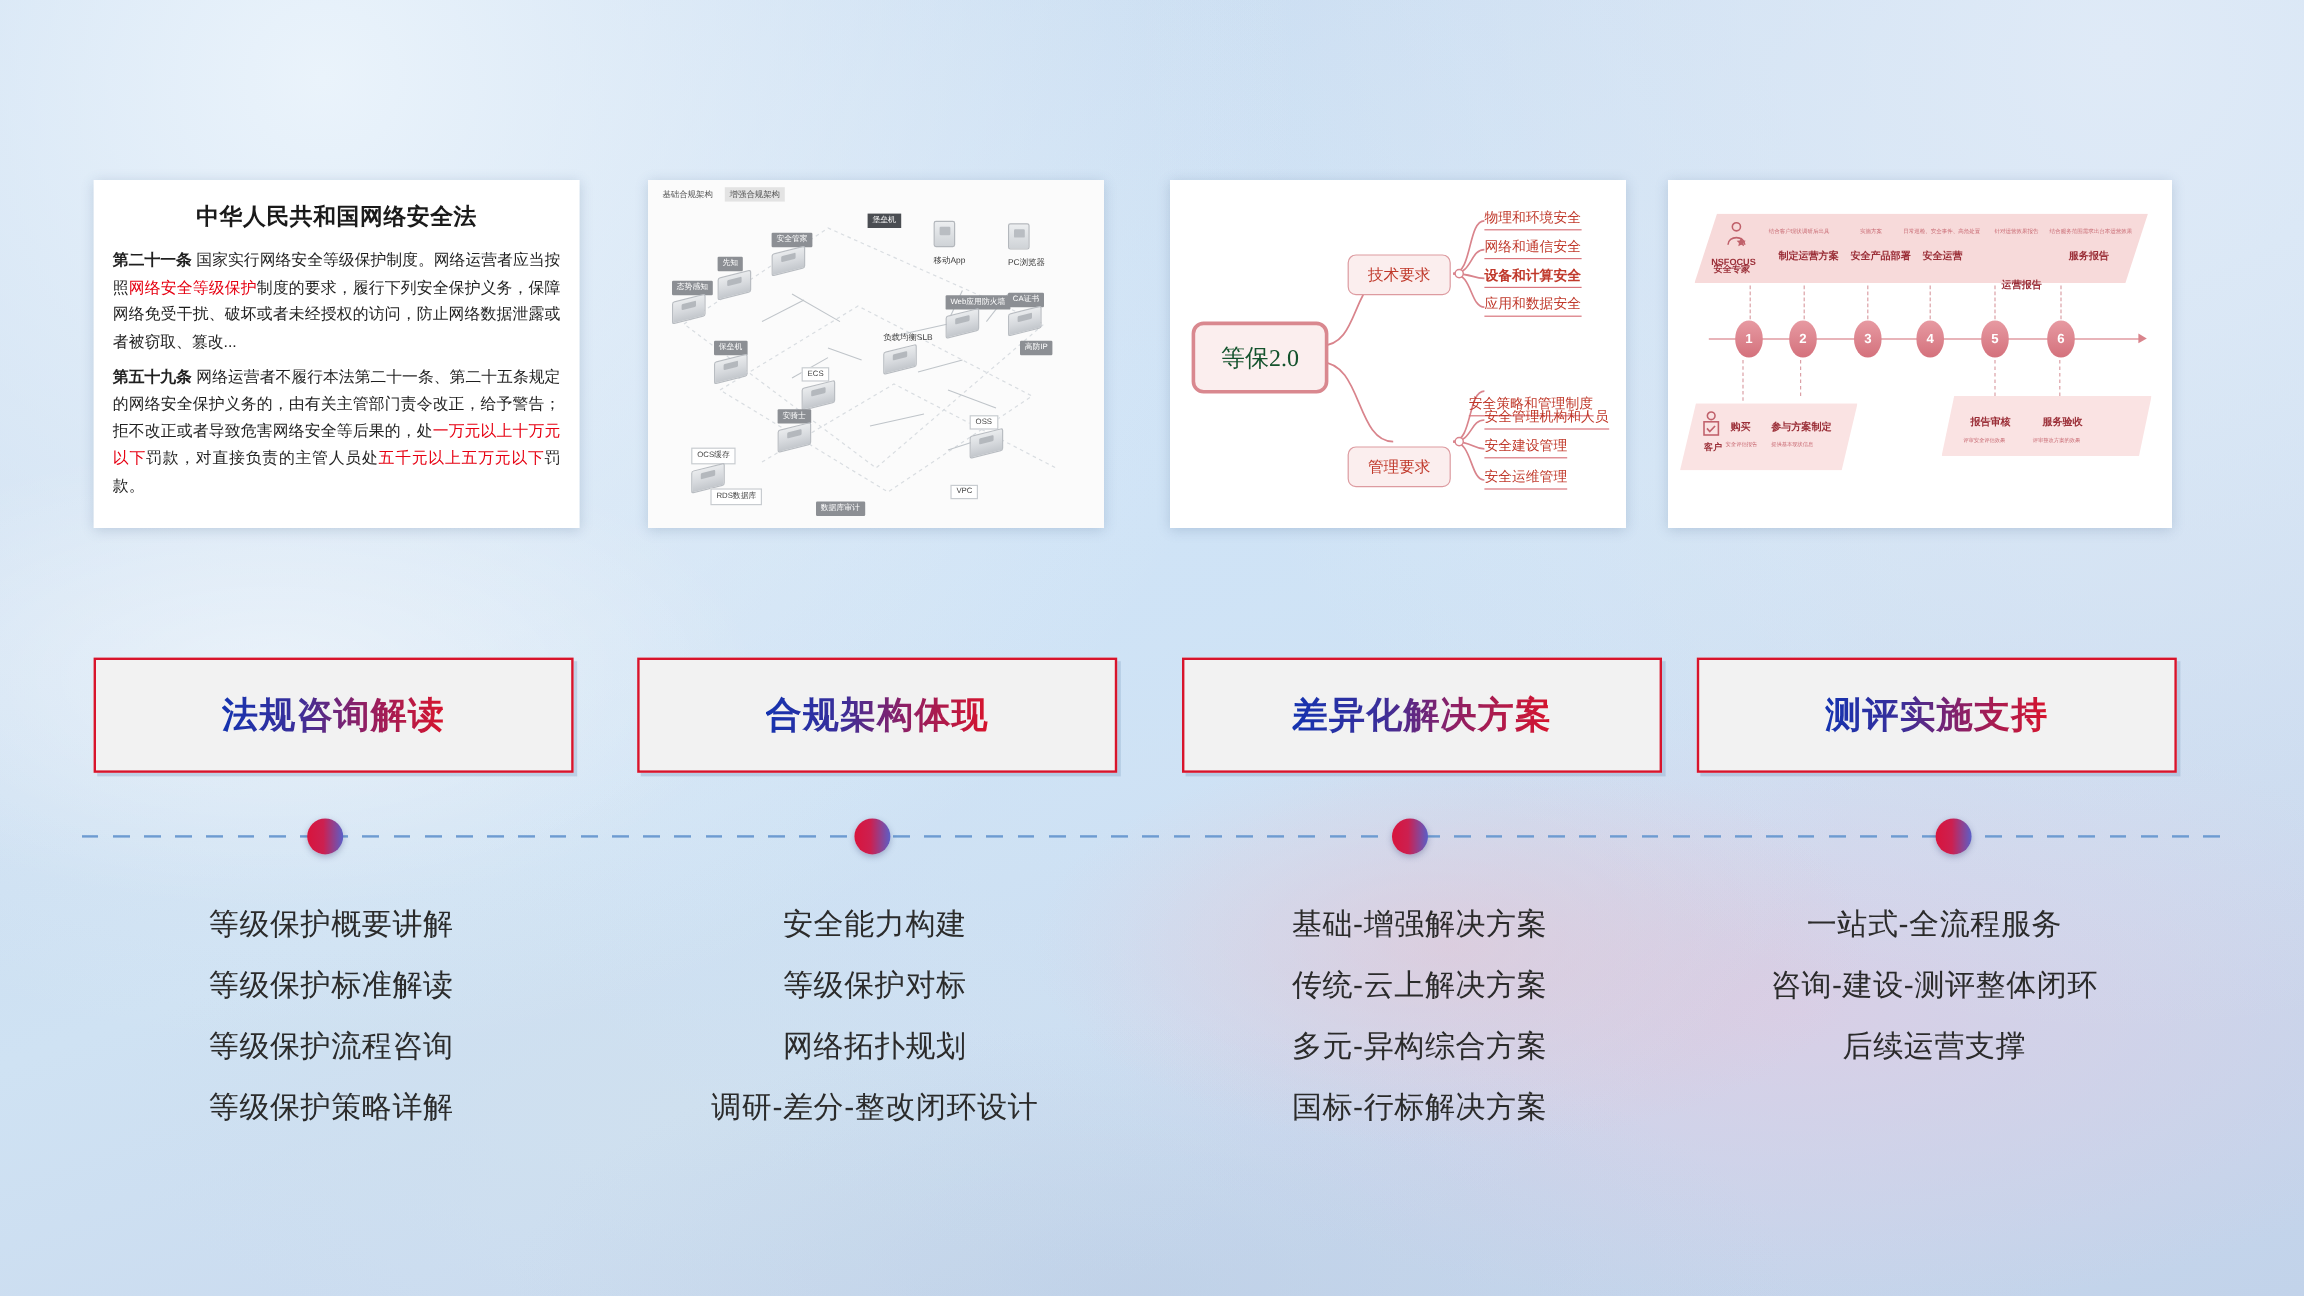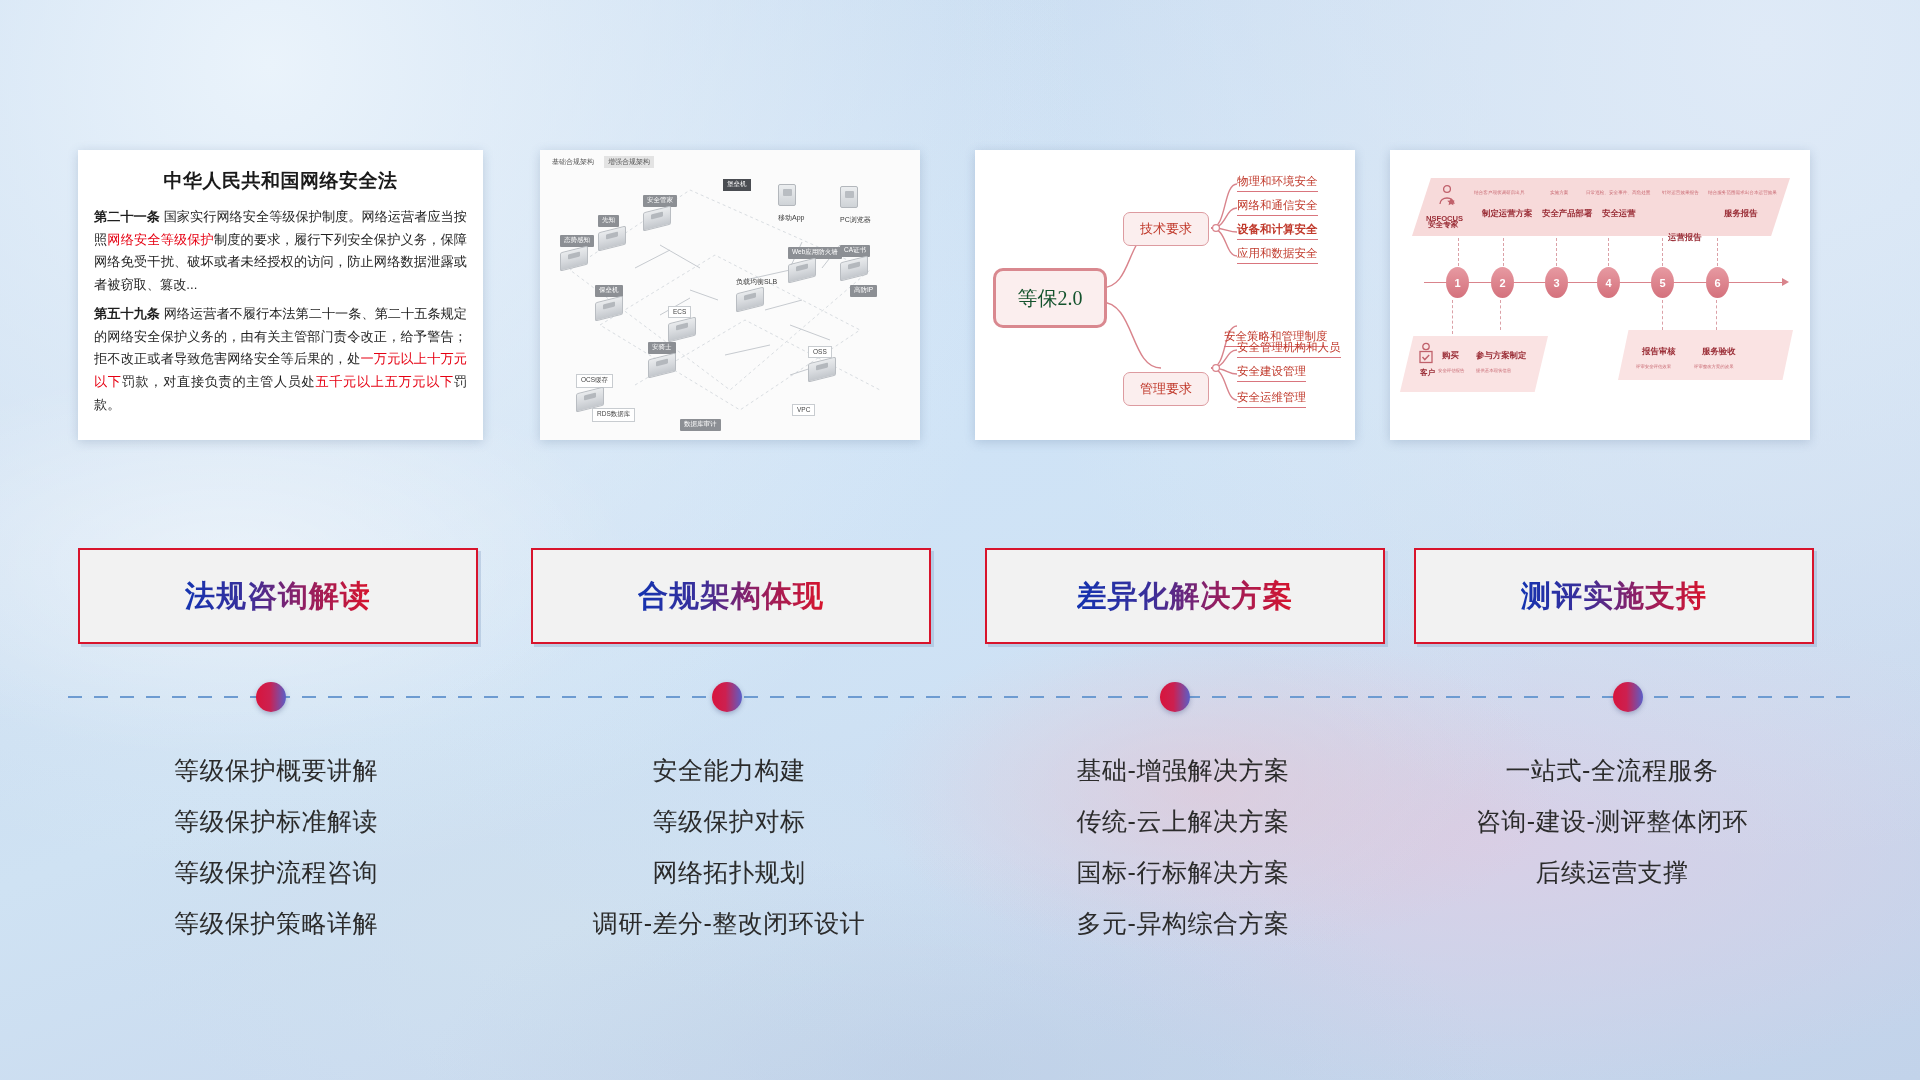--- a/index.html
+++ b/index.html
@@ -397,21 +397,21 @@
   </div>
   <div class="col l2">
     <div>安全能力构建</div>
     <div>等级保护对标</div>
     <div>网络拓扑规划</div>
     <div>调研-差分-整改闭环设计</div>
   </div>
   <div class="col l3">
     <div>基础-增强解决方案</div>
     <div>传统-云上解决方案</div>
+    <div>多元-异构综合方案</div>
     <div>国标-行标解决方案</div>
-    <div>多元-异构综合方案</div>
   </div>
   <div class="col l4">
     <div>一站式-全流程服务</div>
     <div>咨询-建设-测评整体闭环</div>
     <div>后续运营支撑</div>
   </div>
 </div>
 
 </body></html>

